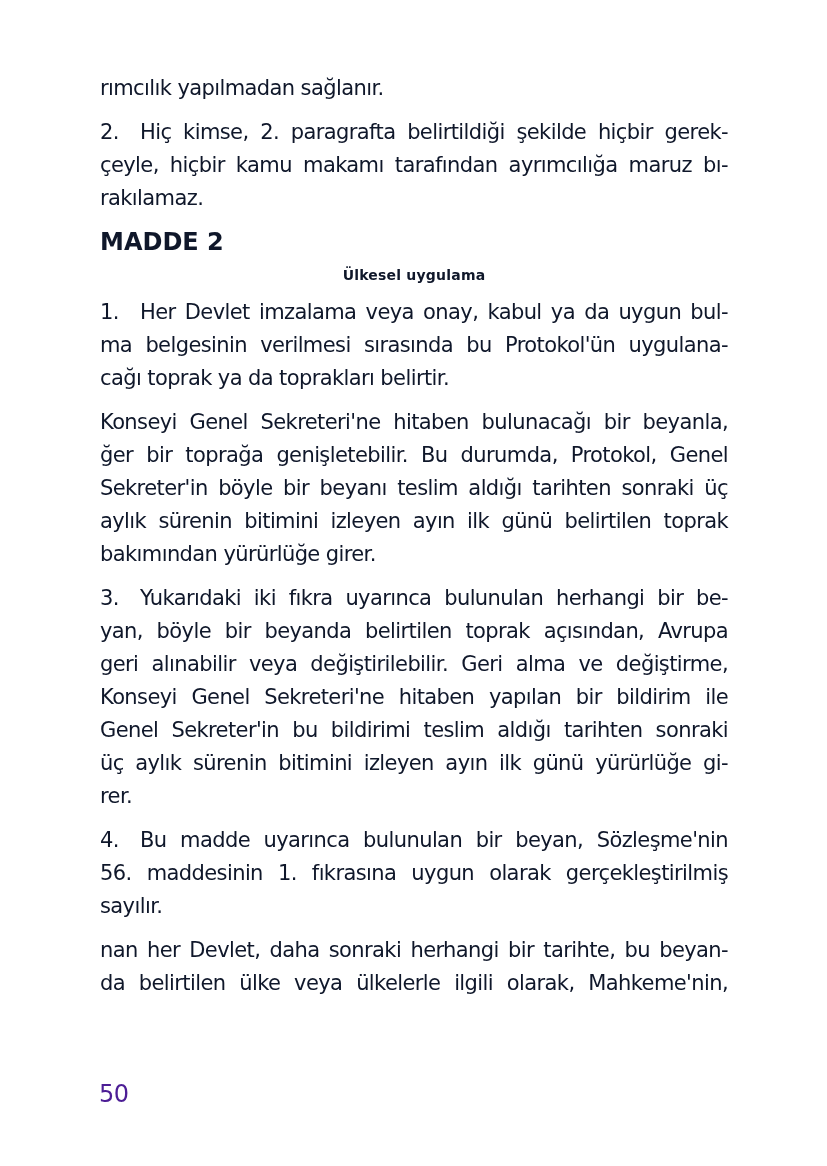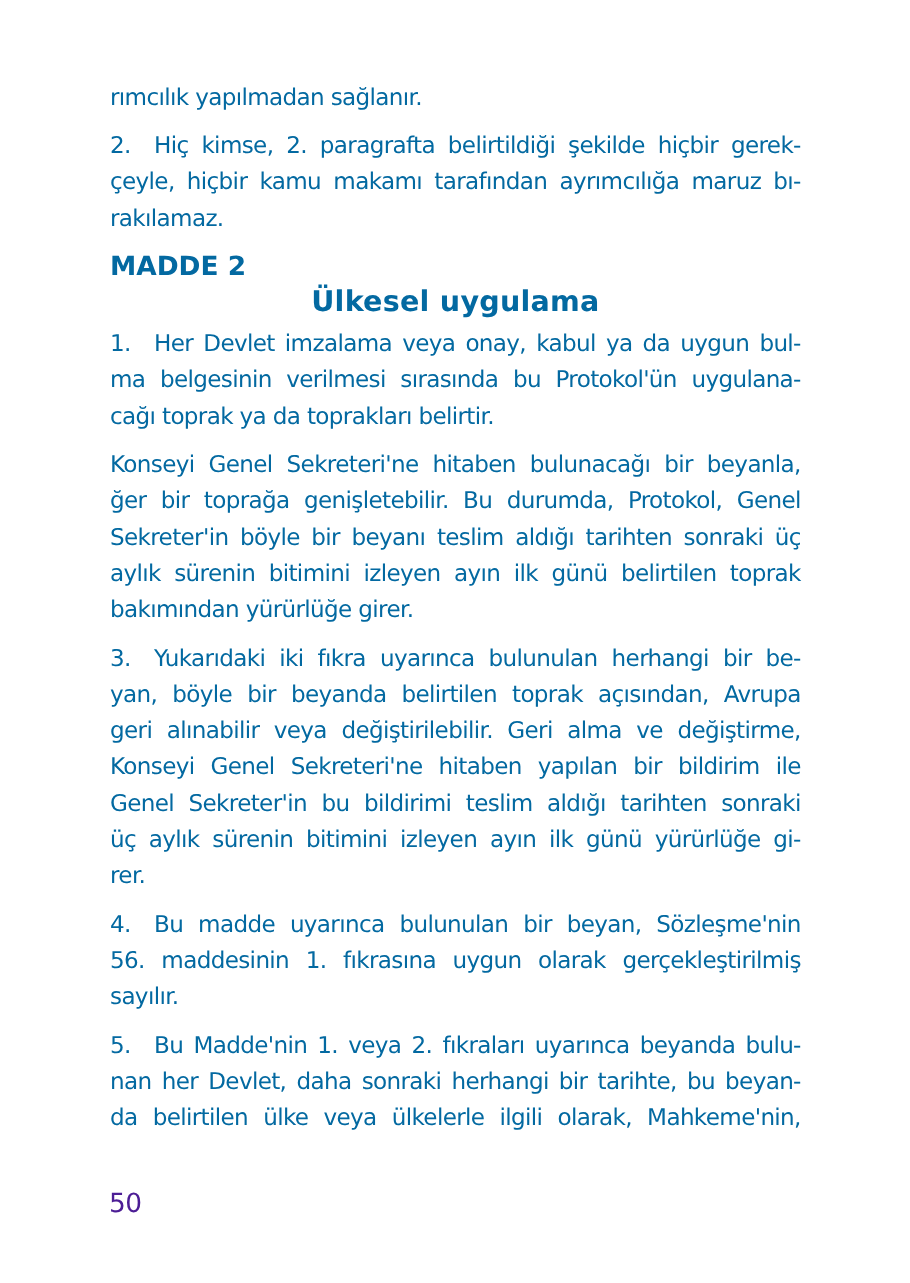--- a/index.html
+++ b/index.html
@@ -1,34 +1,34 @@
 <!DOCTYPE html>
 <html><head>
 <meta charset="utf-8">
 <style>
   html, body { margin: 0; padding: 0; background: #ffffff; }
   body { width: 827px; height: 1166px; position: relative; overflow: hidden; }
   .page {
     position: absolute; left: 100px; top: 72px; width: 628px;
     font-family: "DejaVu Sans", sans-serif;
-    color: #0369a1;
+    color: #0f172a;
     font-size: 21px;
     line-height: 33px;
     letter-spacing: -0.6px;
   }
   .line { display: block; white-space: nowrap; height: 33px; }
   .justify { text-align: justify; text-align-last: justify; }
   .para { margin-bottom: 11px; }
   .num { display: inline-block; width: 40px; }
   .heading1 {
     text-align: left; font-weight: bold; font-size: 24px;
     line-height: 32px; margin-top: 2px; letter-spacing: 0;
   }
   .heading2 {
-    text-align: center; font-weight: bold; font-size: 26px;
+    text-align: center; font-weight: bold; font-size: 14px;
     line-height: 34px; margin-bottom: 4px; letter-spacing: 0.2px;
   }
   .pagenum {
     position: absolute; left: 99px; top: 1080px;
     font-family: "DejaVu Sans", sans-serif; font-size: 24px; color: #4c1d95;
     letter-spacing: -0.5px;
   }
 </style>
 </head>
 <body>
@@ -72,20 +72,19 @@
     <span class="line">rer.</span>
   </div>
 
   <div class="para">
     <span class="line justify"><span class="num">4.</span><span>Bu madde uyarınca bulunulan bir beyan, Sözleşme'nin</span></span>
     <span class="line justify">56. maddesinin 1. fıkrasına uygun olarak gerçekleştirilmiş</span>
     <span class="line">sayılır.</span>
   </div>
 
   <div class="para">
-    <span class="line justify"><span class="num">5.</span><span>Bu Madde'nin 1. veya 2. fıkraları uyarınca beyanda bulu-</span></span>
     <span class="line justify">nan her Devlet, daha sonraki herhangi bir tarihte, bu beyan-</span>
     <span class="line justify">da belirtilen ülke veya ülkelerle ilgili olarak, Mahkeme'nin,</span>
   </div>
 
 </div>
 
 <div class="pagenum">50</div>
 
 </body></html>

